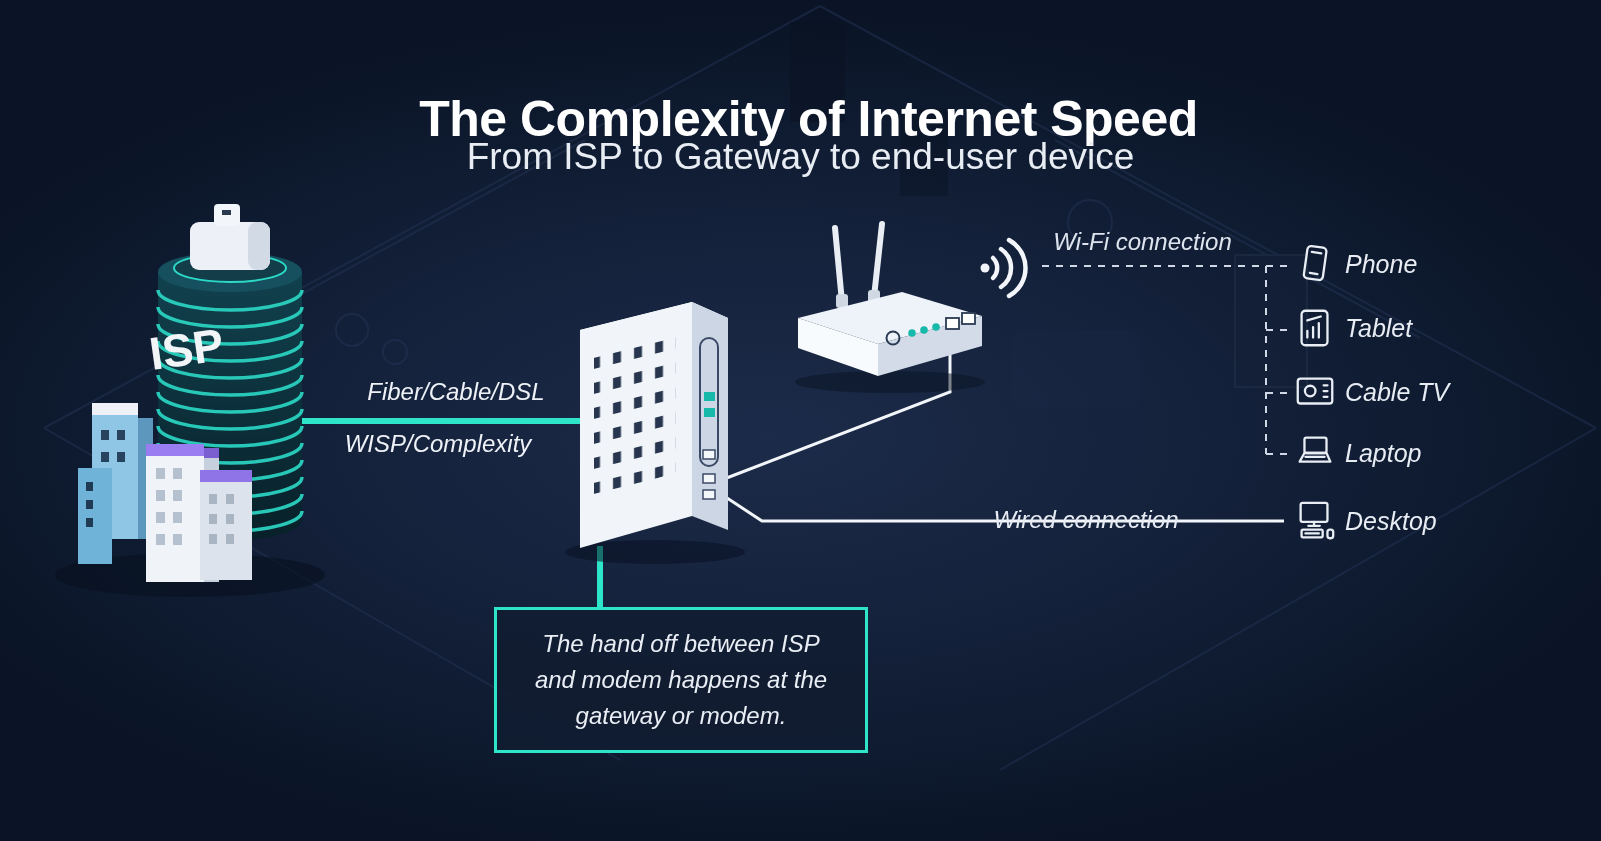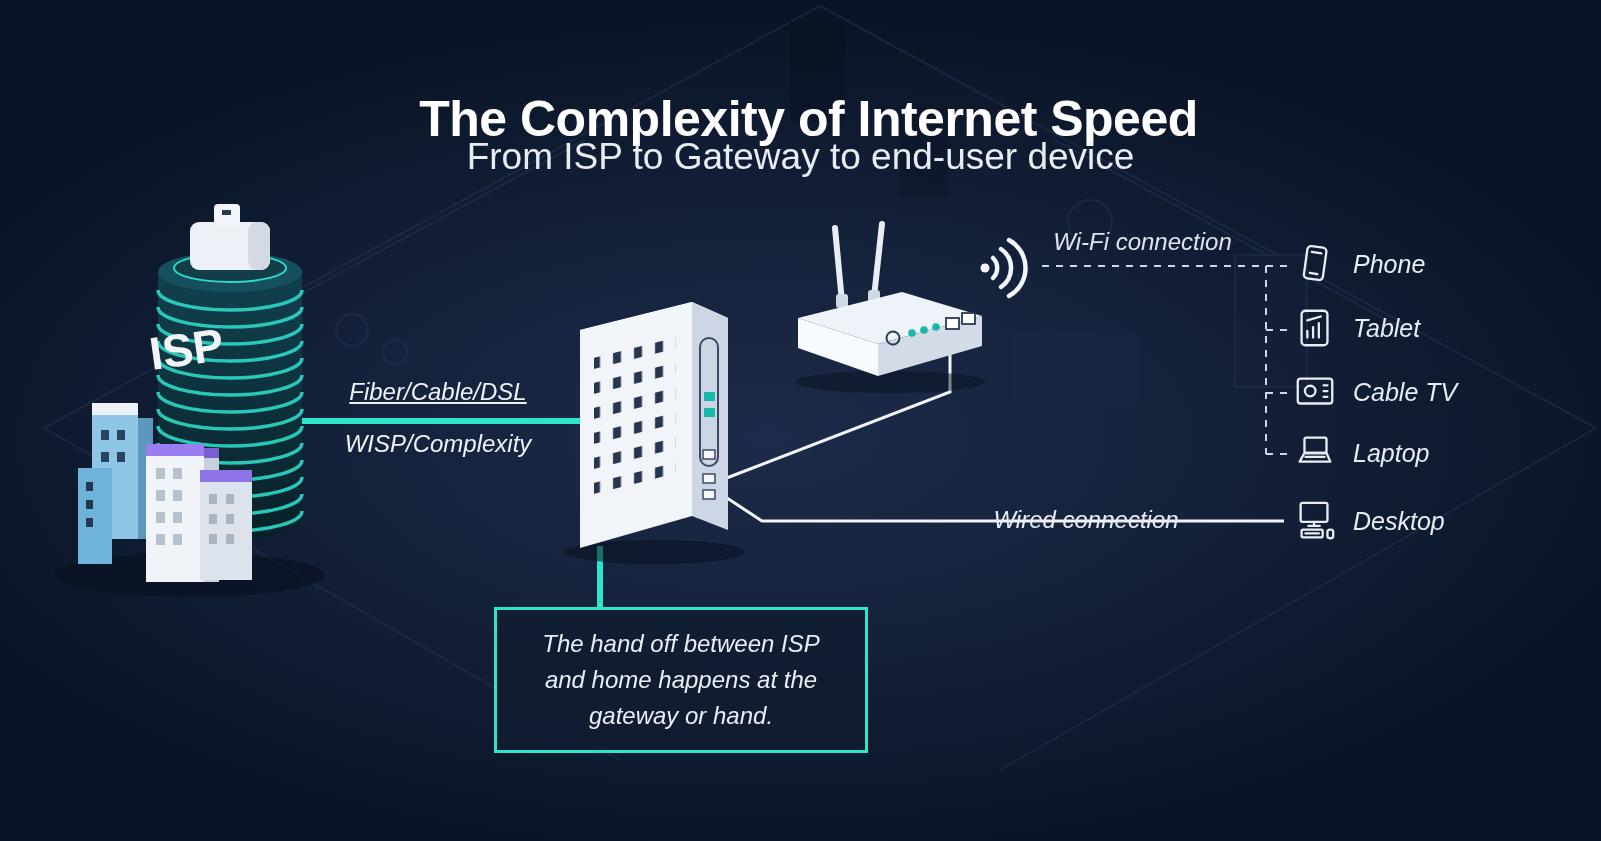--- a/index.html
+++ b/index.html
@@ -15,26 +15,26 @@
     position:absolute;left:0;right:0;top:56px;text-align:center;
     font-size:50px;font-weight:bold;letter-spacing:-0.5px;color:#ffffff;margin-left:16px;
   }
   .page-subtitle{
     position:absolute;left:0;right:0;top:136px;text-align:center;
     font-size:37px;font-weight:400;color:#e8edf3;
   }
   .flabel{
     position:absolute;font-style:italic;font-size:24px;color:#eef2f7;text-align:center;
   }
-  .link-label-1{left:318px;top:378px;width:240px;text-decoration:underline;}
+  .link-label-1{left:336px;top:378px;width:240px;}
   .link-label-2{left:318px;top:430px;width:240px;}
   .wifi-label{left:1035px;top:228px;width:215px;color:#dde4ee;}
   .wired-label{left:988px;top:506px;width:196px;color:#e6ebf3;}
   .device-row{
-    position:absolute;display:flex;align-items:center;gap:15px;height:46px;left:1292px;
+    position:absolute;display:flex;align-items:center;gap:7px;height:46px;left:1292px;
   }
   .device-row .dlabel{
     font-style:italic;font-size:25px;color:#e8edf4;white-space:nowrap;
   }
   .device-icon{width:46px;height:46px;flex:0 0 46px;}
   .callout{
     position:absolute;left:494px;top:607px;width:374px;height:146px;
     box-sizing:border-box;border:3px solid #2ee5c9;background:rgba(17,28,49,0.88);
     display:flex;align-items:center;justify-content:center;text-align:center;
     padding:0 24px;
@@ -261,16 +261,16 @@
       <path d="M 23,25 L 23,29"></path>
       <path d="M 17,29 L 29,29"></path>
       <rect x="10" y="33" width="22" height="8" rx="1.5"></rect>
       <path d="M 14,37 L 28,37"></path>
       <rect x="37" y="33" width="6" height="9" rx="2.5"></rect>
     </svg>
     <span class="dlabel">Desktop</span>
   </div>
 
   <div class="callout">
-    <div class="ctext">The hand off between ISP and home happens at the gateway or hand.</div>
+    <div class="ctext">The hand off between ISP and modem happens at the gateway or modem.</div>
   </div>
 
 </div>
 
 </body></html>

